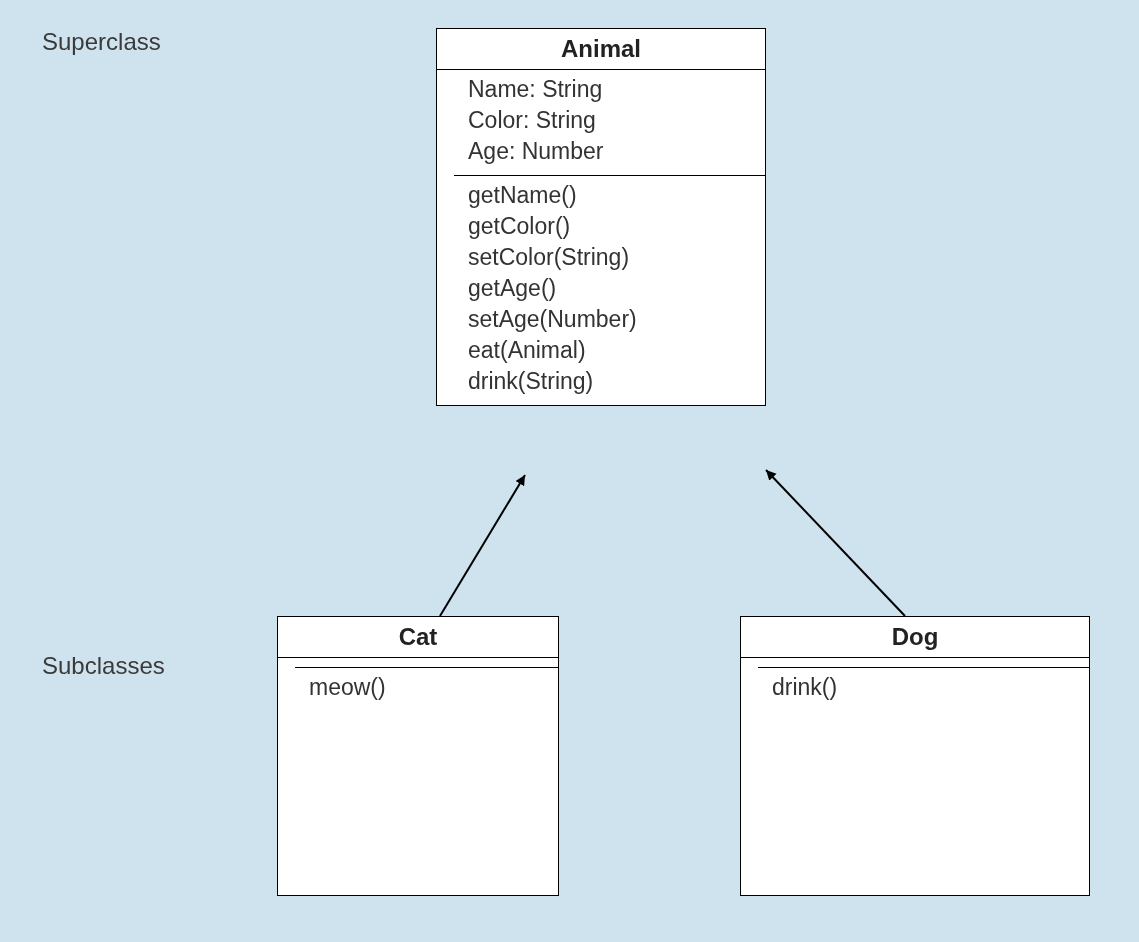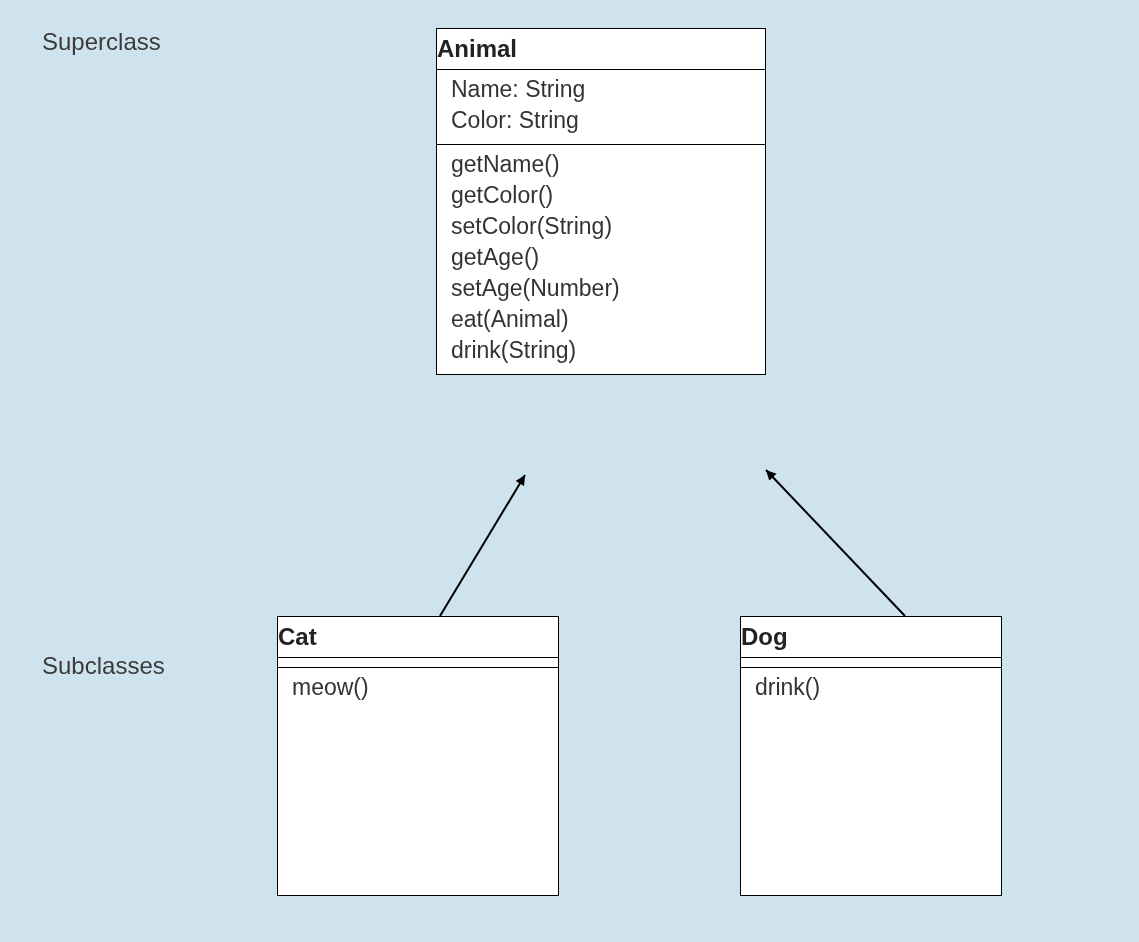--- a/index.html
+++ b/index.html
@@ -17,32 +17,33 @@
     position: absolute;
     font-size: 24px;
     color: #3a3a3a;
   }
   .class-box {
     position: absolute;
     background: #fff;
     border: 1.5px solid #000;
   }
   .class-name {
-    text-align: left;
+    text-align: center;
     font-weight: bold;
     font-size: 24px;
     padding: 6px 0;
     border-bottom: 1.5px solid #000;
     color: #222;
   }
   .section {
     padding: 4px 14px 8px 14px;
     font-size: 23px;
     color: #333;
     line-height: 1.35;
+    margin-left: 17px;
   }
   .section.attrs {
     border-bottom: 1.5px solid #000;
   }
   .section.empty {
     border-bottom: 1.5px solid #000;
     height: 10px;
     padding: 0;
   }
   svg.connectors {
@@ -59,41 +60,42 @@
 <div class="canvas">
 
   <div class="label" style="left:42px; top:28px;">Superclass</div>
   <div class="label" style="left:42px; top:652px;">Subclasses</div>
 
   <div class="class-box" style="left:436px; top:28px; width:330px;">
     <div class="class-name">Animal</div>
     <div class="section attrs">
       <div>Name: String</div>
       <div>Color: String</div>
+      <div>Age: Number</div>
     </div>
     <div class="section">
       <div>getName()</div>
       <div>getColor()</div>
       <div>setColor(String)</div>
       <div>getAge()</div>
       <div>setAge(Number)</div>
       <div>eat(Animal)</div>
       <div>drink(String)</div>
     </div>
   </div>
 
   <div class="class-box" style="left:277px; top:616px; width:282px; height:280px;">
     <div class="class-name">Cat</div>
     <div class="section empty"></div>
     <div class="section">
       <div>meow()</div>
     </div>
   </div>
 
-  <div class="class-box" style="left:740px; top:616px; width:262px; height:280px;">
+  <div class="class-box" style="left:740px; top:616px; width:350px; height:280px;">
     <div class="class-name">Dog</div>
     <div class="section empty"></div>
     <div class="section">
       <div>drink()</div>
     </div>
   </div>
 
   <svg class="connectors">
     <defs>
       <marker id="arrowhead" markerWidth="12" markerHeight="12" refX="10" refY="5" orient="auto" markerUnits="userSpaceOnUse">

